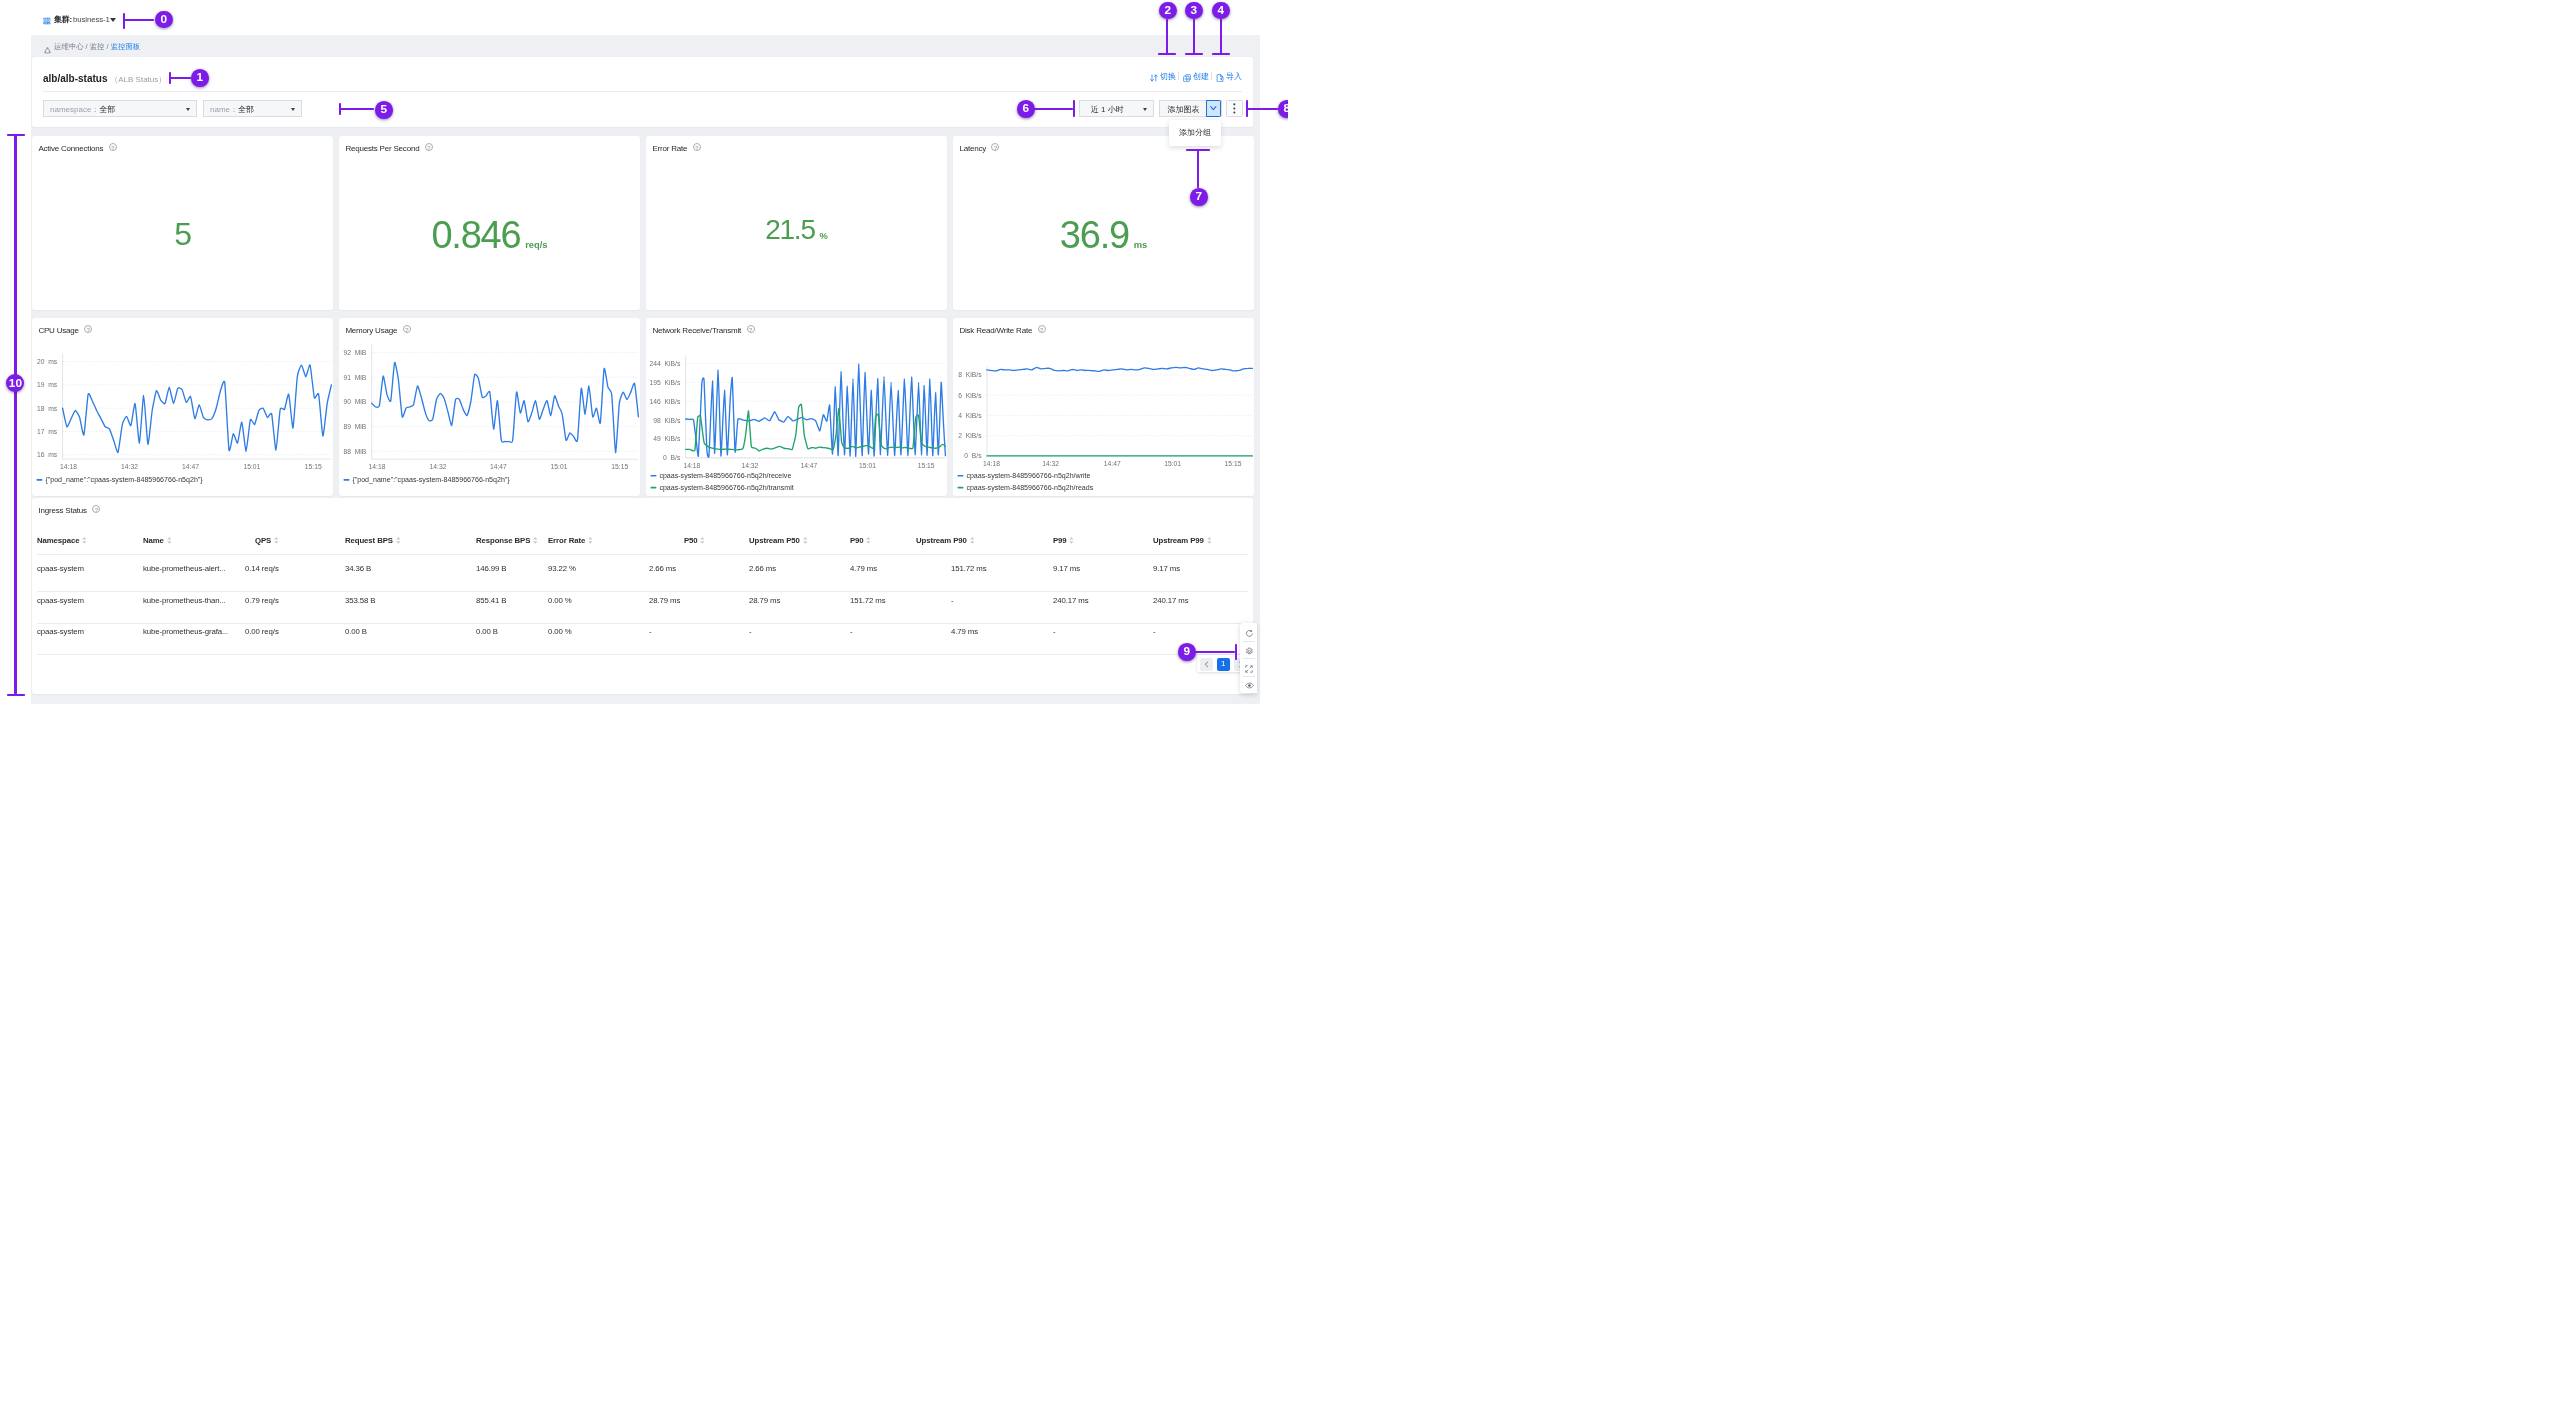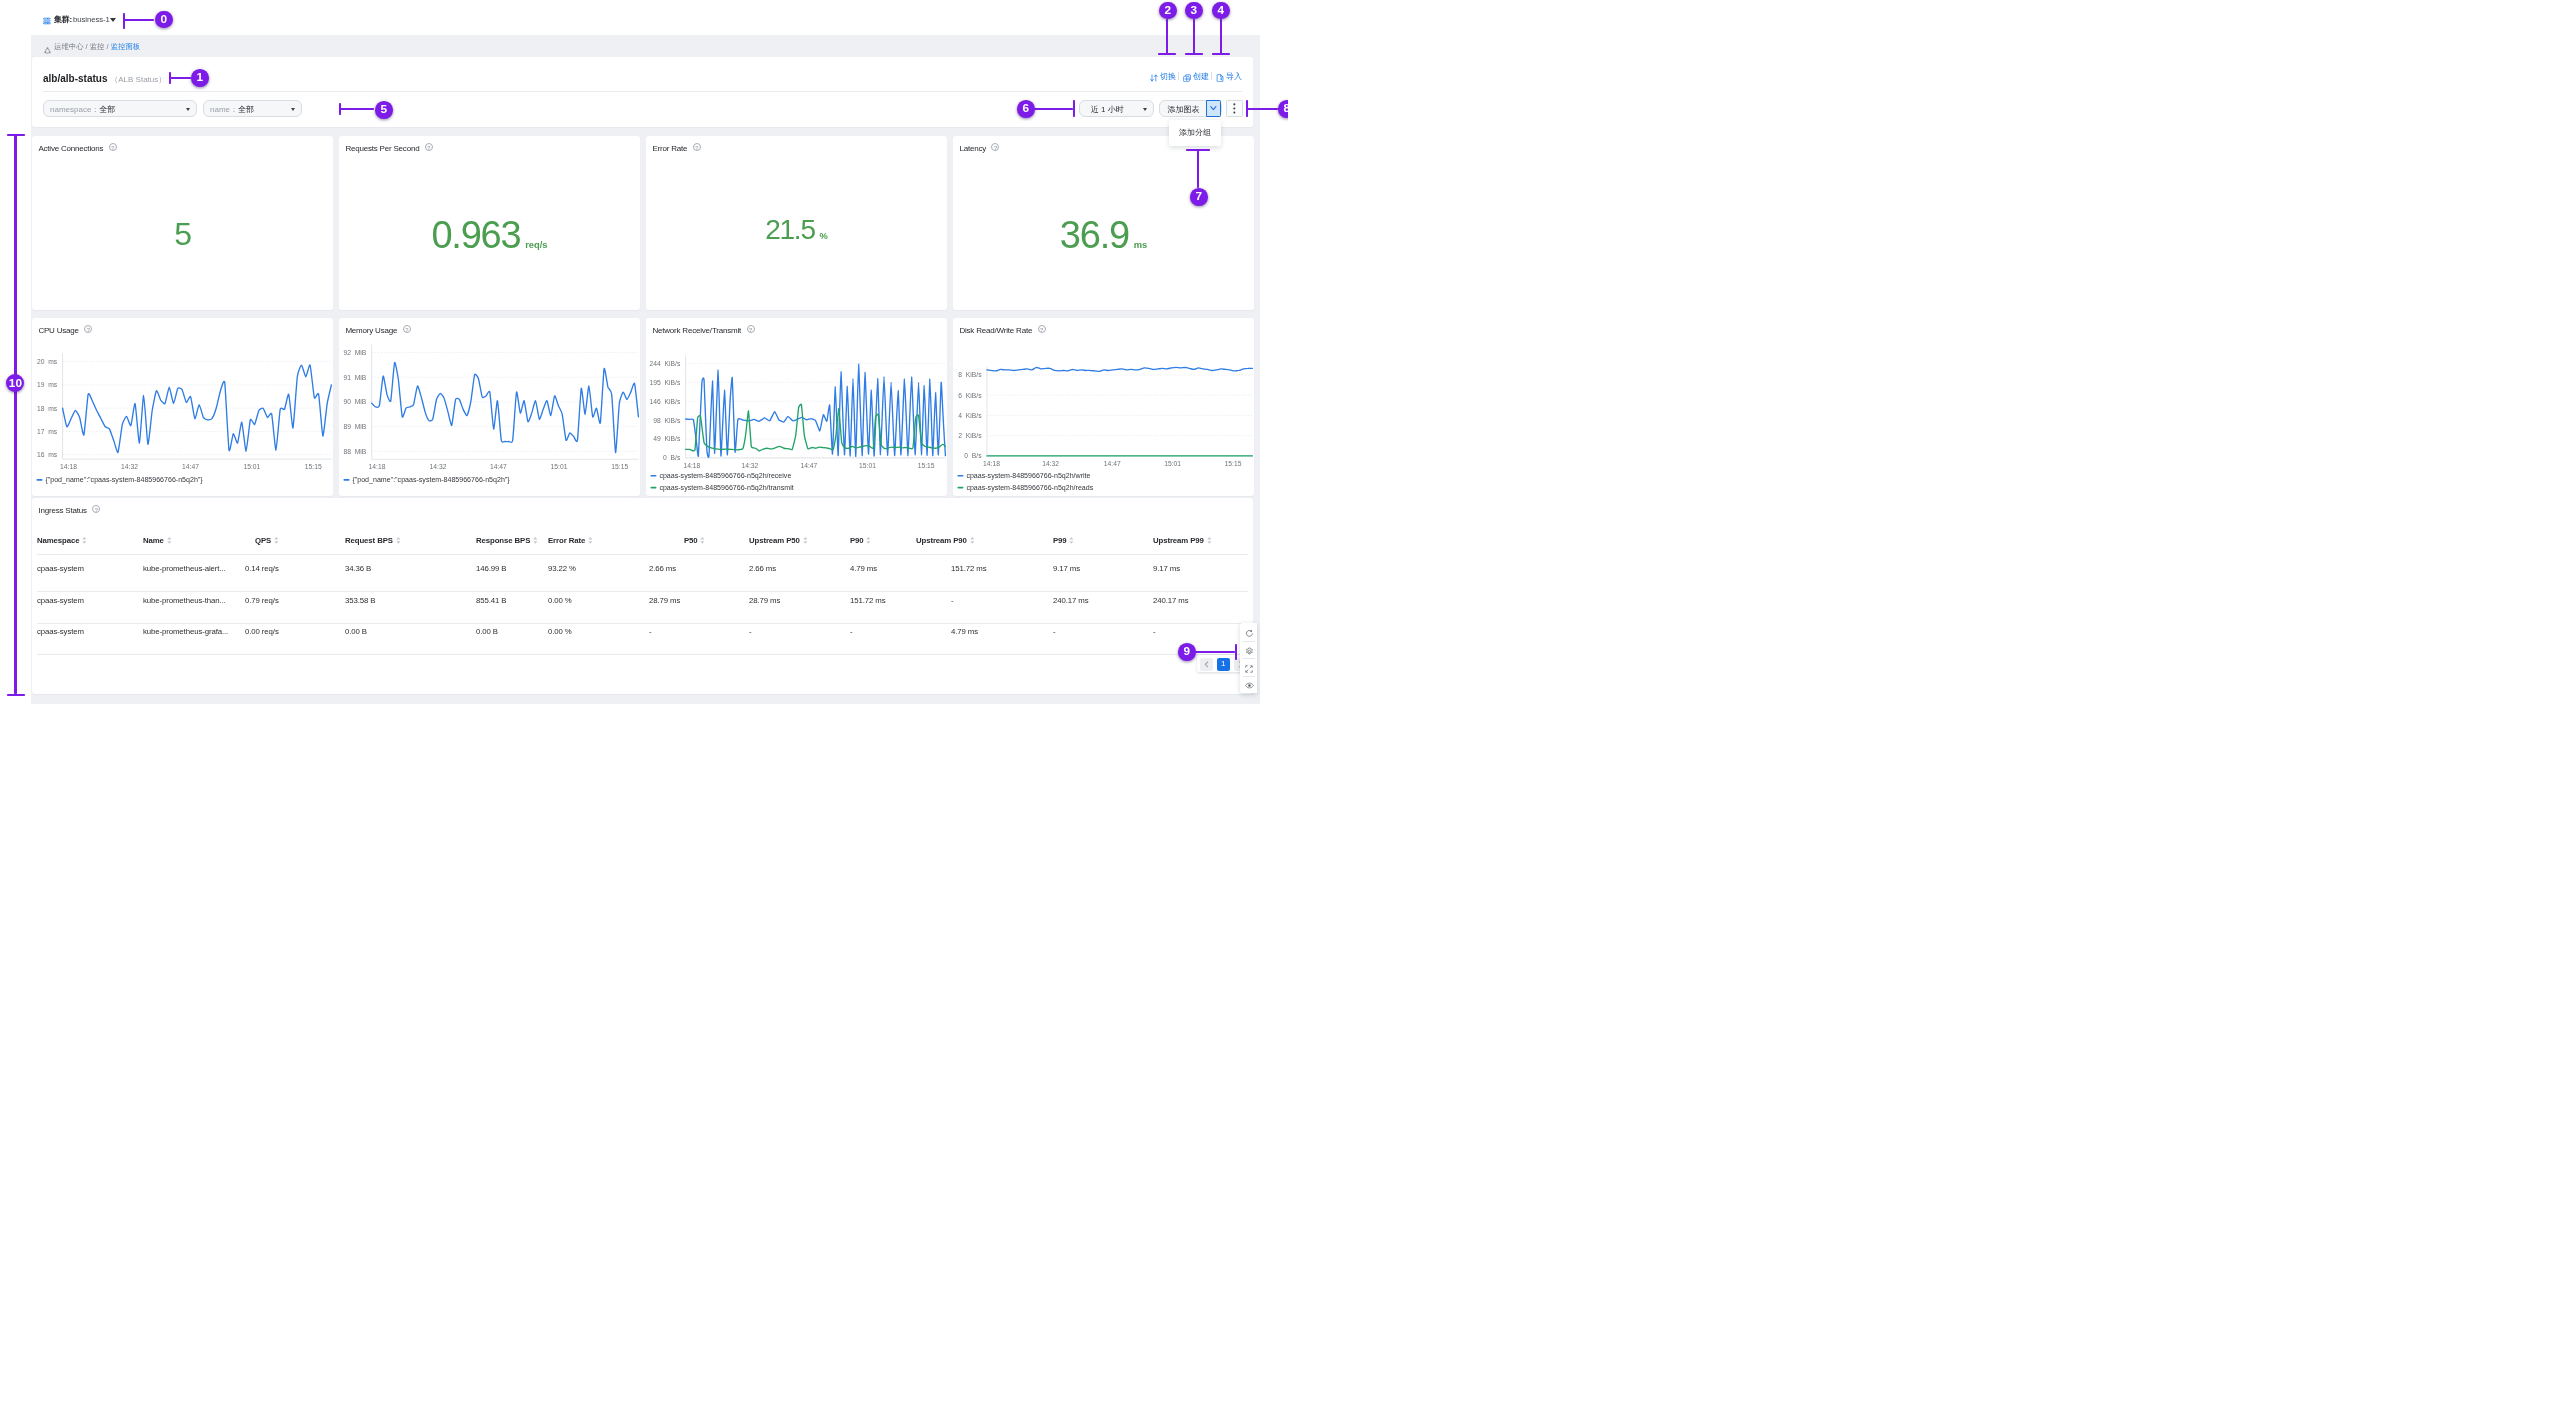--- a/index.html
+++ b/index.html
@@ -7,21 +7,21 @@
 .abs { position:absolute; }
 #graybg { position:absolute; left:31px; top:35px; width:1229px; height:669px; background:#eef0f4; }
 .card { position:absolute; background:#fff; border-radius:2.7px; box-shadow:0 0.7px 1.3px rgba(30,40,60,0.04); }
 .ctitle { position:absolute; left:6.4px; top:7.4px; font-size:8px; letter-spacing:-0.2px; color:#27292e; white-space:nowrap; }
 .qm { display:inline-block; width:8px; height:8px; margin-left:3.4px; border:0.7px solid #a8adb5; border-radius:50%; color:#a8adb5; font-size:6px; line-height:8px; text-align:center; vertical-align:0.7px; font-weight:bold; }
 .statwrap { position:absolute; left:0; right:0; top:78px; height:40px; text-align:center; color:#4b9d50; white-space:nowrap; }
 .num { font-weight:400; letter-spacing:-1.2px; }
 .unit { font-size:9.4px; font-weight:700; margin-left:4.7px; letter-spacing:0; }
 .mc { position:absolute; background:#7d1ce8; border-radius:50%; color:#fff; font-size:11.8px; font-weight:700; text-align:center; filter:drop-shadow(0.7px 1.3px 1.7px rgba(40,20,80,0.5)); z-index:50; }
 .ml { position:absolute; background:#7d1ce8; z-index:49; border-radius:0.7px; }
-.sel { position:absolute; background:#f6f7f9; border:0.7px solid #d9dce1; border-radius:6px; height:17px; font-size:8px; color:#2b2e33; }
+.sel { position:absolute; background:#f6f7f9; border:0.7px solid #d9dce1; border-radius:0; height:17px; font-size:8px; color:#2b2e33; }
 .sel .lab { color:#9ba1a9; }
 .caret { position:absolute; right:6px; top:6.7px; width:0; height:0; border-left:2.7px solid transparent; border-right:2.7px solid transparent; border-top:3.6px solid #3c4046; }
 .th { position:absolute; font-weight:700; font-size:7.8px; color:#27292e; white-space:nowrap; letter-spacing:-0.1px; }
 .td { position:absolute; font-size:7.8px; color:#2b2e33; white-space:nowrap; letter-spacing:-0.1px; }
 .tdiv { position:absolute; height:0.7px; background:#e9ebee; }
 .sorti { margin-left:2.7px; vertical-align:-0.7px; }
 .bluelink { color:#1f7ce8; font-size:8px; }
 </style></head>
 <body>
 <div id="page">
@@ -117,21 +117,21 @@
 
 <div class="abs" style="left:1169px;top:120px;width:52px;height:26px;background:#fff;border-radius:2px;box-shadow:0 1.3px 5.4px rgba(40,50,70,0.16);z-index:20;"></div>
 <div class="abs" style="left:1179px;top:127px;font-size:8px;color:#2b2e33;z-index:21;">添加分组</div>
 
 <div class="card" style="left:32px;top:136px;width:301px;height:174px;">
 <div class="ctitle">Active Connections <span class="qm">?</span></div>
 <div class="statwrap" style="top:80px;"><span class="num" style="font-size:32px;">5</span></div>
 </div>
 <div class="card" style="left:339px;top:136px;width:301px;height:174px;">
 <div class="ctitle">Requests Per Second <span class="qm">?</span></div>
-<div class="statwrap" style="top:78px;"><span class="num" style="font-size:38px;">0.963</span><span class="unit">req/s</span></div>
+<div class="statwrap" style="top:78px;"><span class="num" style="font-size:38px;">0.846</span><span class="unit">req/s</span></div>
 </div>
 <div class="card" style="left:646px;top:136px;width:301px;height:174px;">
 <div class="ctitle">Error Rate <span class="qm">?</span></div>
 <div class="statwrap" style="top:78px;"><span class="num" style="font-size:28px;">21.5</span><span class="unit">%</span></div>
 </div>
 <div class="card" style="left:953px;top:136px;width:301px;height:174px;">
 <div class="ctitle">Latency <span class="qm">?</span></div>
 <div class="statwrap" style="top:78px;"><span class="num" style="font-size:38px;">36.9</span><span class="unit">ms</span></div>
 </div>
 

